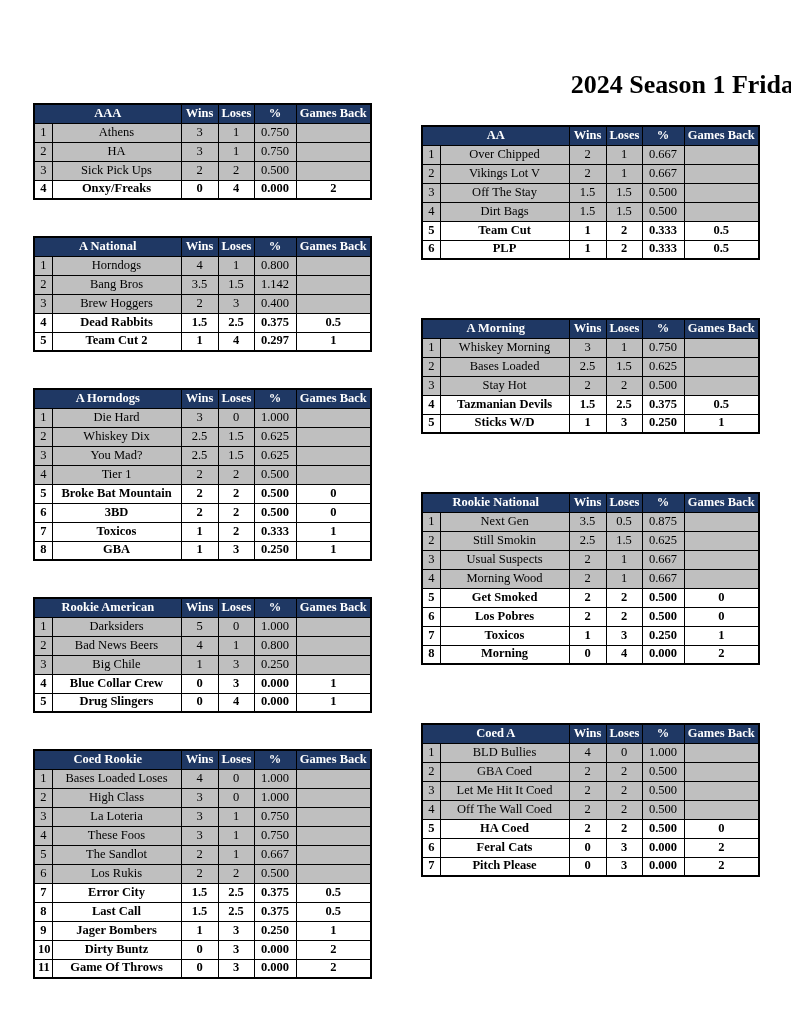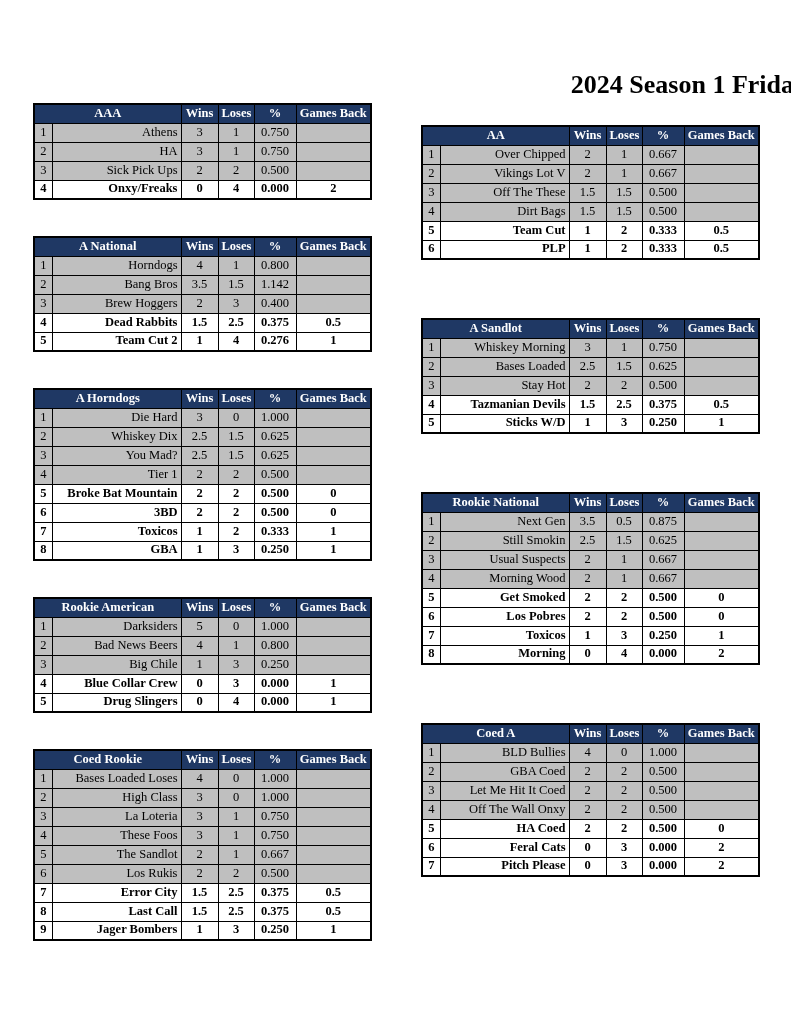--- a/index.html
+++ b/index.html
@@ -54,21 +54,21 @@
   }
   tr.row-lead td { background: var(--row-gray, #BFBFBF); font-weight: normal; }
   tr.row-bold td { background: var(--row-white, #ffffff); font-weight: bold; }
   col.c-rank  { width: 18px; }
   col.c-team  { width: 129px; }
   col.c-wins  { width: 37px; }
   col.c-loses { width: 36px; }
   col.c-pct   { width: 42px; }
   col.c-gb    { width: 75px; }
   td.a-c { text-align: center; }
-  td.a-l { text-align: right; }
+  td.a-l { text-align: center; }
 </style>
 </head>
 <body>
 
 <div class="page">
   <h1 class="title">2024 Season 1 Friday</h1>
   <div class="columns">
     <div class="col col-left" id="col-left">
         <table class="standings">
           <colgroup>
@@ -172,21 +172,21 @@
               <td class="a-c">1.5</td>
               <td class="a-c">2.5</td>
               <td class="a-c">0.375</td>
               <td class="a-c">0.5</td>
             </tr>
             <tr class="row-bold">
               <td class="a-c">5</td>
               <td class="a-l">Team Cut 2</td>
               <td class="a-c">1</td>
               <td class="a-c">4</td>
-              <td class="a-c">0.276</td>
+              <td class="a-c">0.297</td>
               <td class="a-c">1</td>
             </tr>
           </tbody>
         </table>
         <table class="standings">
           <colgroup>
             <col class="c-rank">
             <col class="c-team">
             <col class="c-wins">
             <col class="c-loses">
@@ -414,20 +414,36 @@
               <td class="a-c">0.5</td>
             </tr>
             <tr class="row-bold">
               <td class="a-c">9</td>
               <td class="a-l">Jager Bombers</td>
               <td class="a-c">1</td>
               <td class="a-c">3</td>
               <td class="a-c">0.250</td>
               <td class="a-c">1</td>
             </tr>
+            <tr class="row-bold">
+              <td class="a-c">10</td>
+              <td class="a-l">Dirty Buntz</td>
+              <td class="a-c">0</td>
+              <td class="a-c">3</td>
+              <td class="a-c">0.000</td>
+              <td class="a-c">2</td>
+            </tr>
+            <tr class="row-bold">
+              <td class="a-c">11</td>
+              <td class="a-l">Game Of Throws</td>
+              <td class="a-c">0</td>
+              <td class="a-c">3</td>
+              <td class="a-c">0.000</td>
+              <td class="a-c">2</td>
+            </tr>
           </tbody>
         </table>
       </div>
     <div class="col col-right" id="col-right">
         <table class="standings">
           <colgroup>
             <col class="c-rank">
             <col class="c-team">
             <col class="c-wins">
             <col class="c-loses">
@@ -455,21 +471,21 @@
             <tr class="row-lead">
               <td class="a-c">2</td>
               <td class="a-l">Vikings Lot V</td>
               <td class="a-c">2</td>
               <td class="a-c">1</td>
               <td class="a-c">0.667</td>
               <td class="a-c"></td>
             </tr>
             <tr class="row-lead">
               <td class="a-c">3</td>
-              <td class="a-l">Off The These</td>
+              <td class="a-l">Off The Stay</td>
               <td class="a-c">1.5</td>
               <td class="a-c">1.5</td>
               <td class="a-c">0.500</td>
               <td class="a-c"></td>
             </tr>
             <tr class="row-lead">
               <td class="a-c">4</td>
               <td class="a-l">Dirt Bags</td>
               <td class="a-c">1.5</td>
               <td class="a-c">1.5</td>
@@ -498,21 +514,21 @@
           <colgroup>
             <col class="c-rank">
             <col class="c-team">
             <col class="c-wins">
             <col class="c-loses">
             <col class="c-pct">
             <col class="c-gb">
           </colgroup>
           <thead>
             <tr>
-              <th colspan="2">A Sandlot</th>
+              <th colspan="2">A Morning</th>
               <th>Wins</th>
               <th>Loses</th>
               <th>%</th>
               <th>Games Back</th>
             </tr>
           </thead>
           <tbody>
             <tr class="row-lead">
               <td class="a-c">1</td>
               <td class="a-l">Whiskey Morning</td>
@@ -678,21 +694,21 @@
             <tr class="row-lead">
               <td class="a-c">3</td>
               <td class="a-l">Let Me Hit It Coed</td>
               <td class="a-c">2</td>
               <td class="a-c">2</td>
               <td class="a-c">0.500</td>
               <td class="a-c"></td>
             </tr>
             <tr class="row-lead">
               <td class="a-c">4</td>
-              <td class="a-l">Off The Wall Onxy</td>
+              <td class="a-l">Off The Wall Coed</td>
               <td class="a-c">2</td>
               <td class="a-c">2</td>
               <td class="a-c">0.500</td>
               <td class="a-c"></td>
             </tr>
             <tr class="row-bold">
               <td class="a-c">5</td>
               <td class="a-l">HA Coed</td>
               <td class="a-c">2</td>
               <td class="a-c">2</td>

